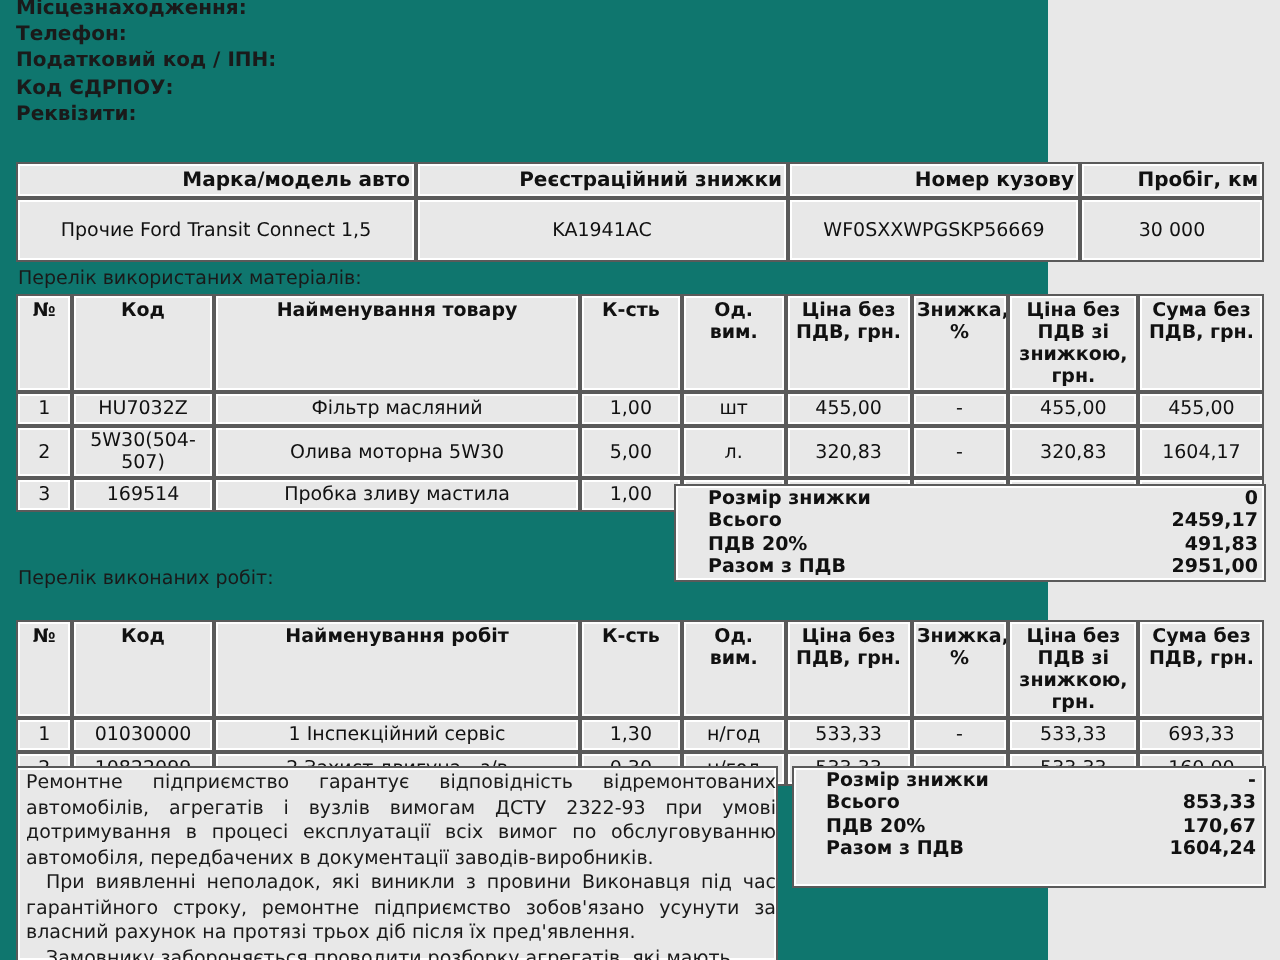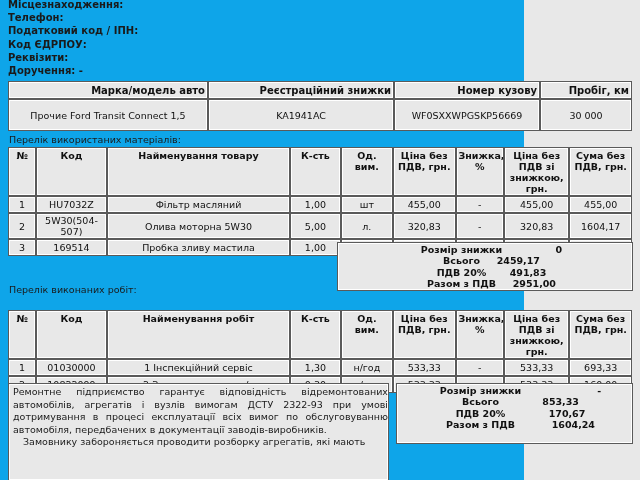--- a/index.html
+++ b/index.html
@@ -12,21 +12,21 @@
     height: 480px;
     overflow: hidden;
     font-family: "DejaVu Sans", sans-serif;
     color: #111;
     position: relative;
   }
   .page {
     position: relative;
     width: 524px;
     height: 480px;
-    background: #0ea5e9;
+    background: #0f766e;
   }
 
   
   .header-fields {
     position: absolute;
     left: 8px;
     top: -2px;
     width: 400px;
   }
   .header-fields .hf-row {
@@ -126,21 +126,21 @@
     height: 46px;
   }
   #totals-works {
     left: 396px;
     top: 383px;
     width: 235px;
     height: 58px;
   }
   .totals .t-row {
     display: flex;
-    justify-content: center;
+    justify-content: space-between;
     align-items: center;
     font-size: 9.5px;
     line-height: 11.3px;
     height: 11.3px;
     padding-right: 3px;
     padding-left: 16px;
   }
   .totals .t-label {
     font-weight: bold;
     text-align: right;
@@ -186,21 +186,20 @@
 <body>
 
 <div class="page">
 
   <div class="header-fields">
     <div class="hf-row">Місцезнаходження:</div>
     <div class="hf-row">Телефон:</div>
     <div class="hf-row">Податковий код / ІПН:</div>
     <div class="hf-row">Код ЄДРПОУ:</div>
     <div class="hf-row">Реквізити:</div>
-    <div class="hf-row">Доручення: -</div>
   </div>
 
   <div class="veh-wrap">
     <table class="doc veh">
       <colgroup>
         <col style="width:200px">
           <col style="width:186px">
           <col style="width:146px">
           <col style="width:92px">
       </colgroup>
@@ -358,20 +357,21 @@
           <td>-</td>
           <td>533,33</td>
           <td>160,00</td>
         </tr>
       </tbody>
     </table>
   </div>
 
   <div class="guarantee">
     <p>Ремонтне підприємство гарантує відповідність відремонтованих автомобілів, агрегатів і вузлів вимогам ДСТУ 2322-93 при умові дотримування в процесі експлуатації всіх вимог по обслуговуванню автомобіля, передбачених в документації заводів-виробників.</p>
+    <p class="indent">При виявленні неполадок, які виникли з провини Виконавця під час гарантійного строку, ремонтне підприємство зобов'язано усунути за власний рахунок на протязі трьох діб після їх пред'явлення.</p>
     <p class="indent">Замовнику забороняється проводити розборку агрегатів, які мають</p>
   </div>
 
   <div class="totals" id="totals-works">
     <div class="t-row">
       <span class="t-label">Розмір знижки</span>
       <span class="t-val">-</span>
     </div>
     <div class="t-row">
       <span class="t-label">Всього</span>

